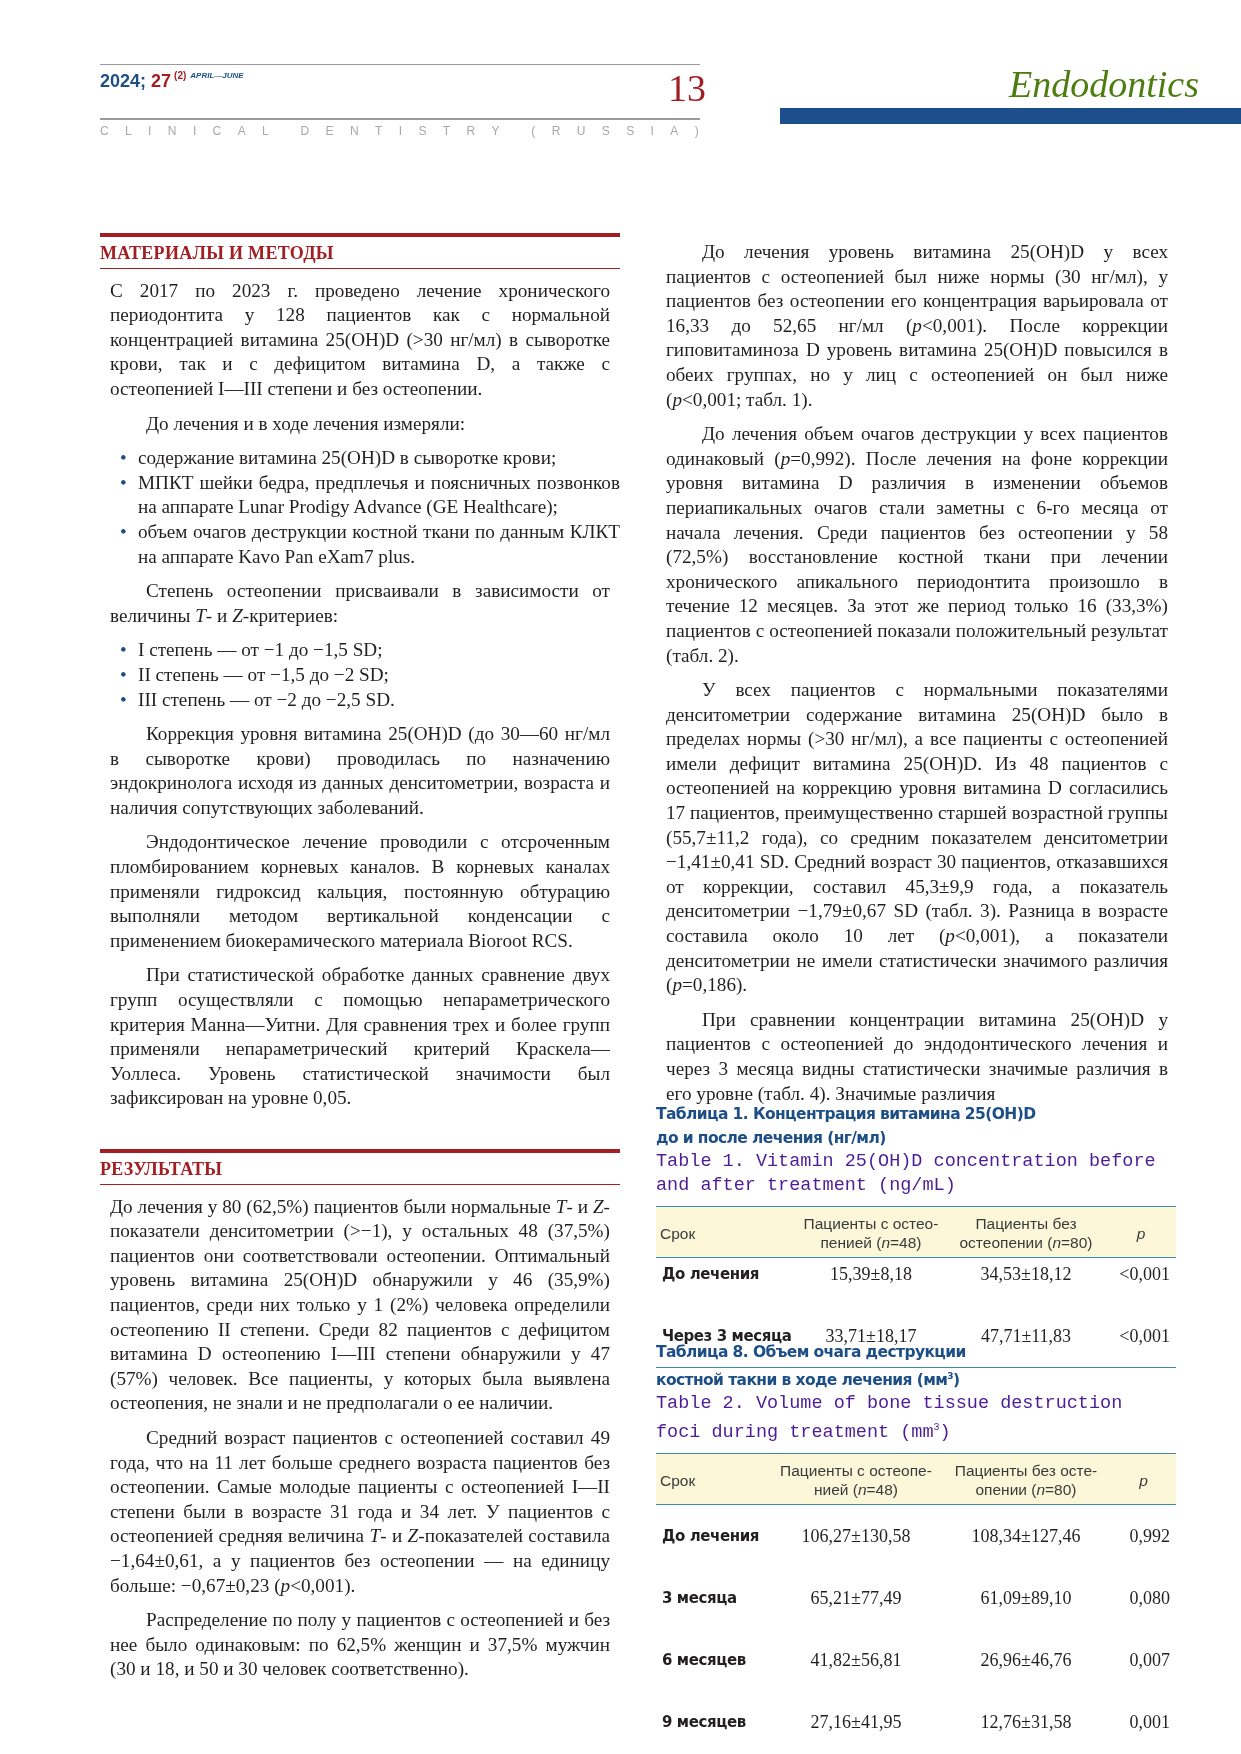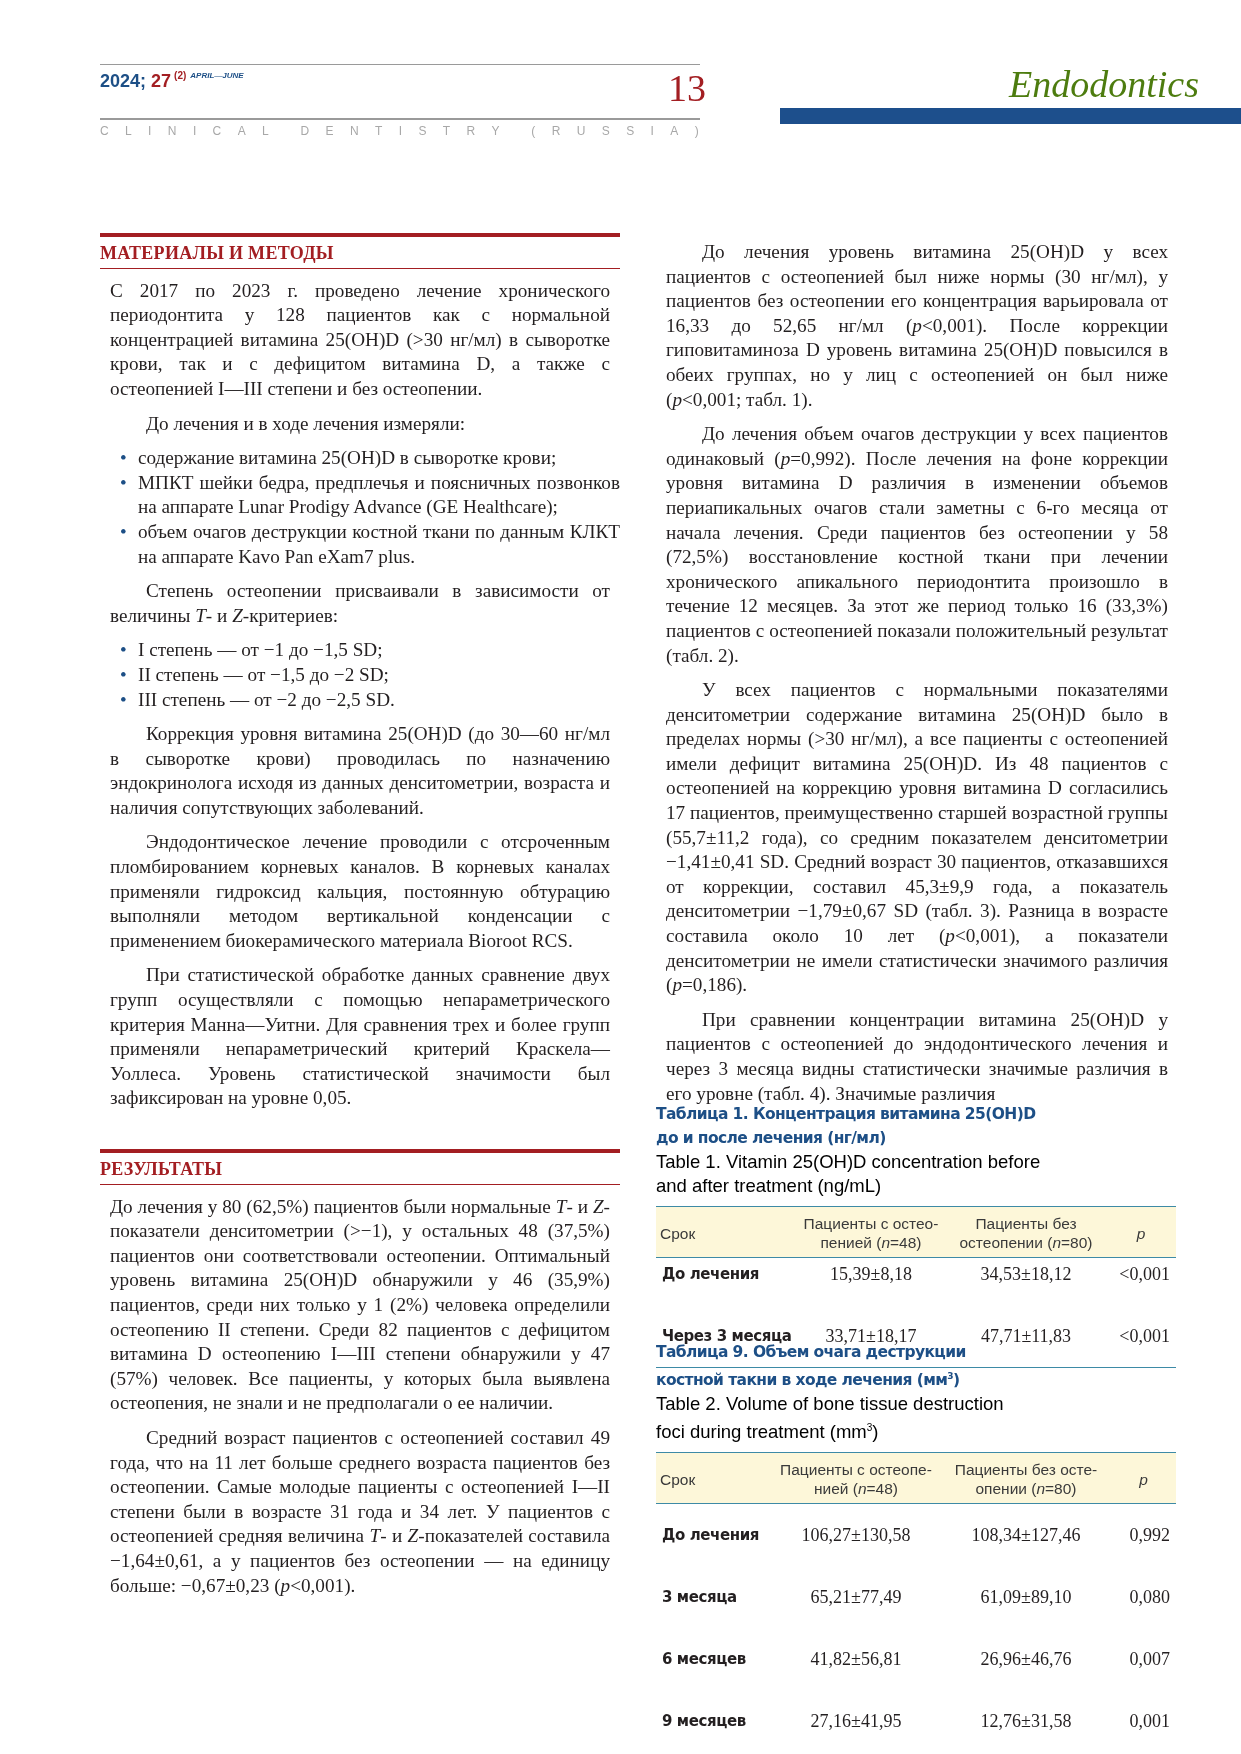--- a/index.html
+++ b/index.html
@@ -28,21 +28,21 @@
   .sec-head { position: relative; border-top: 4px solid #a31e22; border-bottom: 1.5px solid #a31e22; padding: 4px 0 2px 0; margin: 0 0 6px 0; font-family: "Liberation Serif", serif; font-weight: bold; font-size: 18px; color: #a31e22; letter-spacing: 0.3px; }
   .spacer-sec { height: 28px; }
 
   ul.blist { list-style: none; margin: 0; padding: 0 0 0 20px; }
   ul.blist li { position: relative; padding-left: 18px; }
   ul.blist li::before { content: "•"; position: absolute; left: 0; top: 0; color: #1d4f86; font-size: 19px; }
 
   
   .tbl-block { position: absolute; left: 656px; width: 520px; font-family: "Liberation Sans", sans-serif; }
   .tbl-title-ru { font-family: "DejaVu Sans", sans-serif; font-weight: bold; font-size: 15.5px; line-height: 24px; color: #1d4f86; letter-spacing: -0.6px; }
-  .tbl-title-en { font-family: Liberation Sans, sans-serif; font-size: 18.5px; line-height: 24px; color: #000000; }
+  .tbl-title-en { font-family: Liberation Mono, monospace; font-size: 18.5px; line-height: 24px; color: #4c1d95; }
   table.data { width: 520px; border-collapse: collapse; margin-top: 8px; }
   table.data thead tr { background: #fdf7d9; }
   table.data thead th { font-family: "Liberation Sans", sans-serif; font-weight: normal; font-size: 15.5px; line-height: 19px; color: #3a3a3a; padding: 7px 4px 5px 4px; text-align: center; border-top: 1.5px solid #3d8aa6; border-bottom: 1.5px solid #3d8aa6; }
   table.data thead th.first { text-align: left; padding-left: 4px; }
   table.data thead th.p { font-style: italic; }
   table.data tbody td { font-family: "Liberation Serif", serif; font-size: 18px; line-height: 28px; color: #231f20; text-align: center; padding: 17px 4px; }
   table.data tbody td.rl { font-family: "DejaVu Sans", sans-serif; font-weight: bold; font-size: 15px; text-align: left; padding-left: 6px; letter-spacing: -0.4px; white-space: nowrap; }
   table.data tbody td.pv { text-align: right; padding-right: 6px; }
   table.data tbody tr:last-child td { border-bottom: 1.5px solid #3d8aa6; }
   .t1 { top: 1102px; }
@@ -107,20 +107,21 @@
     <li>III степень — от −2 до −2,5 SD.</li>
   </ul>
   <p class="ind">Коррекция уровня витамина 25(OH)D (до 30—60 нг/мл в сыворотке крови) проводилась по назначению эндокринолога исходя из данных денситометрии, возраста и наличия сопутствующих заболеваний.</p>
   <p class="ind">Эндодонтическое лечение проводили с отсроченным пломбированием корневых каналов. В корневых каналах применяли гидроксид кальция, постоянную обтурацию выполняли методом вертикальной конденсации с применением биокерамического материала Bioroot RCS.</p>
   <p class="ind">При статистической обработке данных сравнение двух групп осуществляли с помощью непараметрического критерия Манна—Уитни. Для сравнения трех и более групп применяли непараметрический критерий Краскела—Уоллеса. Уровень статистической значимости был зафиксирован на уровне 0,05.</p>
 
   <div class="spacer-sec"></div>
   <div class="sec-head">РЕЗУЛЬТАТЫ</div>
   <p><span>До лечения у 80 (62,5%) пациентов были нормальные </span><i>T</i><span>- и </span><i>Z</i><span>-показатели денситометрии (&gt;−1), у остальных 48 (37,5%) пациентов они соответствовали остеопении. Оптимальный уровень витамина 25(OH)D обнаружили у 46 (35,9%) пациентов, среди них только у 1 (2%) человека определили остеопению II степени. Среди 82 пациентов с дефицитом витамина D остеопению I—III степени обнаружили у 47 (57%) человек. Все пациенты, у которых была выявлена остеопения, не знали и не предполагали о ее наличии.</span></p>
   <p class="ind"><span>Средний возраст пациентов с остеопенией составил 49 года, что на 11 лет больше среднего возраста пациентов без остеопении. Самые молодые пациенты с остеопенией I—II степени были в возрасте 31 года и 34 лет. У пациентов с остеопенией средняя величина </span><i>T</i><span>- и </span><i>Z</i><span>-показателей составила −1,64±0,61, а у пациентов без остеопении — на единицу больше: −0,67±0,23 (</span><i>p</i><span>&lt;0,001).</span></p>
+  <p class="ind">Распределение по полу у пациентов с остеопенией и без нее было одинаковым: по 62,5% женщин и 37,5% мужчин (30 и 18, и 50 и 30 человек соответственно).</p>
 </div>
 
 <div class="col col-right">
   <p class="ind"><span>До лечения уровень витамина 25(OH)D у всех пациентов с остеопенией был ниже нормы (30 нг/мл), у пациентов без остеопении его концентрация варьировала от 16,33 до 52,65 нг/мл (</span><i>p</i><span>&lt;0,001). После коррекции гиповитаминоза D уровень витамина 25(OH)D повысился в обеих группах, но у лиц с остеопенией он был ниже (</span><i>p</i><span>&lt;0,001; табл. 1).</span></p>
   <p class="ind"><span>До лечения объем очагов деструкции у всех пациентов одинаковый (</span><i>p</i><span>=0,992). После лечения на фоне коррекции уровня витамина D различия в изменении объемов периапикальных очагов стали заметны с 6-го месяца от начала лечения. Среди пациентов без остеопении у 58 (72,5%) восстановление костной ткани при лечении хронического апикального периодонтита произошло в течение 12 месяцев. За этот же период только 16 (33,3%) пациентов с остеопенией показали положительный результат (табл. 2).</span></p>
   <p class="ind"><span>У всех пациентов с нормальными показателями денситометрии содержание витамина 25(OH)D было в пределах нормы (&gt;30 нг/мл), а все пациенты с остеопенией имели дефицит витамина 25(OH)D. Из 48 пациентов с остеопенией на коррекцию уровня витамина D согласились 17 пациентов, преимущественно старшей возрастной группы (55,7±11,2 года), со средним показателем денситометрии −1,41±0,41 SD. Средний возраст 30 пациентов, отказавшихся от коррекции, составил 45,3±9,9 года, а показатель денситометрии −1,79±0,67 SD (табл. 3). Разница в возрасте составила около 10 лет (</span><i>p</i><span>&lt;0,001), а показатели денситометрии не имели статистически значимого различия (</span><i>p</i><span>=0,186).</span></p>
   <p class="ind">При сравнении концентрации витамина 25(OH)D у пациентов с остеопенией до эндодонтического лечения и через 3 месяца видны статистически значимые различия в его уровне (табл. 4). Значимые различия</p>
 </div>
 
 <div class="tbl-block t1">
@@ -159,21 +160,21 @@
         <td>33,71±18,17</td>
         <td>47,71±11,83</td>
         <td class="pv">&lt;0,001</td>
       </tr>
     </tbody>
   </table>
 </div>
 
 <div class="tbl-block t2">
   <div class="tbl-title-ru">
-    <div>Таблица 9. Объем очага деструкции</div>
+    <div>Таблица 8. Объем очага деструкции</div>
     <div><span>костной такни в ходе лечения (мм</span><sup style="font-size:9px">3</sup><span>)</span></div>
   </div>
   <div class="tbl-title-en">
     <div>Table 2. Volume of bone tissue destruction</div>
     <div><span>foci during treatment (mm</span><sup style="font-size:10px">3</sup><span>)</span></div>
   </div>
   <table class="data">
     <colgroup>
         <col style="width:115px">
         <col style="width:170px">

